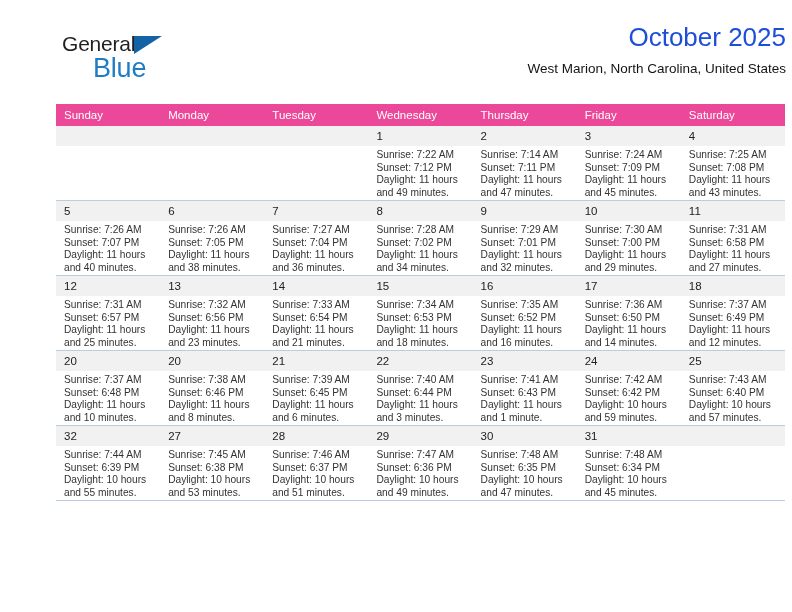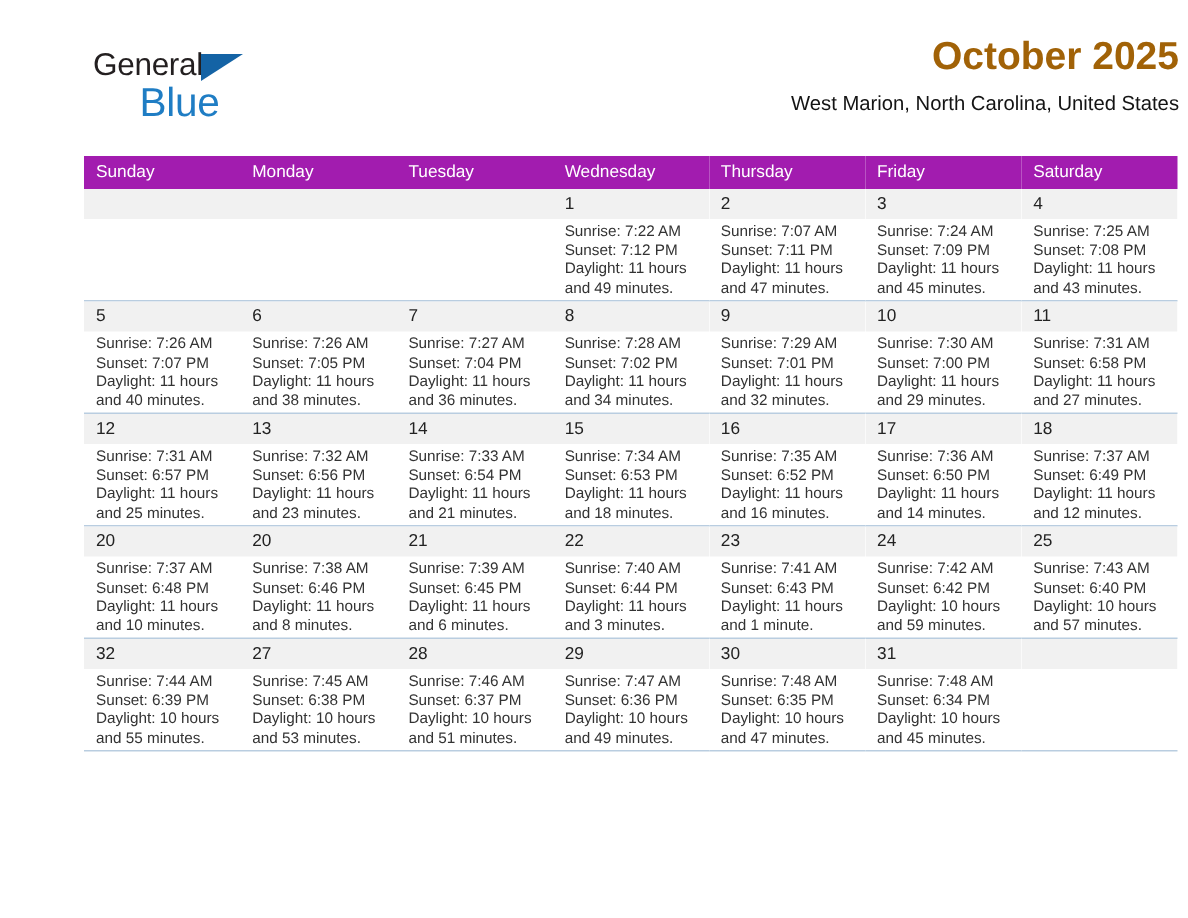--- a/index.html
+++ b/index.html
@@ -65,22 +65,22 @@
   }
 
   .title-block {
     position: absolute;
     right: 0;
     top: 0;
     text-align: right;
   }
   .cal-title {
     font-size: 26px;
-    font-weight: bold;
-    color: #a16207;
+    font-weight: normal;
+    color: #1d4ed8;
     line-height: 30px;
     white-space: nowrap;
   }
   .cal-subtitle {
     font-size: 13.5px;
     font-weight: normal;
     color: #141414;
     line-height: 18px;
     margin-top: 8px;
     white-space: nowrap;
@@ -89,21 +89,21 @@
   
   .calendar {
     position: absolute;
     left: 28px;
     top: 104px;
     width: 729px;
     border-collapse: collapse;
     table-layout: fixed;
   }
   .calendar th {
-    background: #a21caf;
+    background: #ec4899;
     color: #ffffff;
     font-size: 11.5px;
     font-weight: normal;
     text-align: left;
     padding: 5px 0 5px 8px;
     height: 12px;
     border: none;
   }
   .calendar td {
     vertical-align: top;
@@ -200,21 +200,21 @@
                 <div>Sunset: 7:12 PM</div>
                 <div>Daylight: 11 hours</div>
                 <div>and 49 minutes.</div>
               </div>
             </div>
           </td>
           <td>
             <div class="daycell filled">
               <div class="daynum-bar">2</div>
               <div class="dayinfo">
-                <div>Sunrise: 7:07 AM</div>
+                <div>Sunrise: 7:14 AM</div>
                 <div>Sunset: 7:11 PM</div>
                 <div>Daylight: 11 hours</div>
                 <div>and 47 minutes.</div>
               </div>
             </div>
           </td>
           <td>
             <div class="daycell filled">
               <div class="daynum-bar">3</div>
               <div class="dayinfo">

